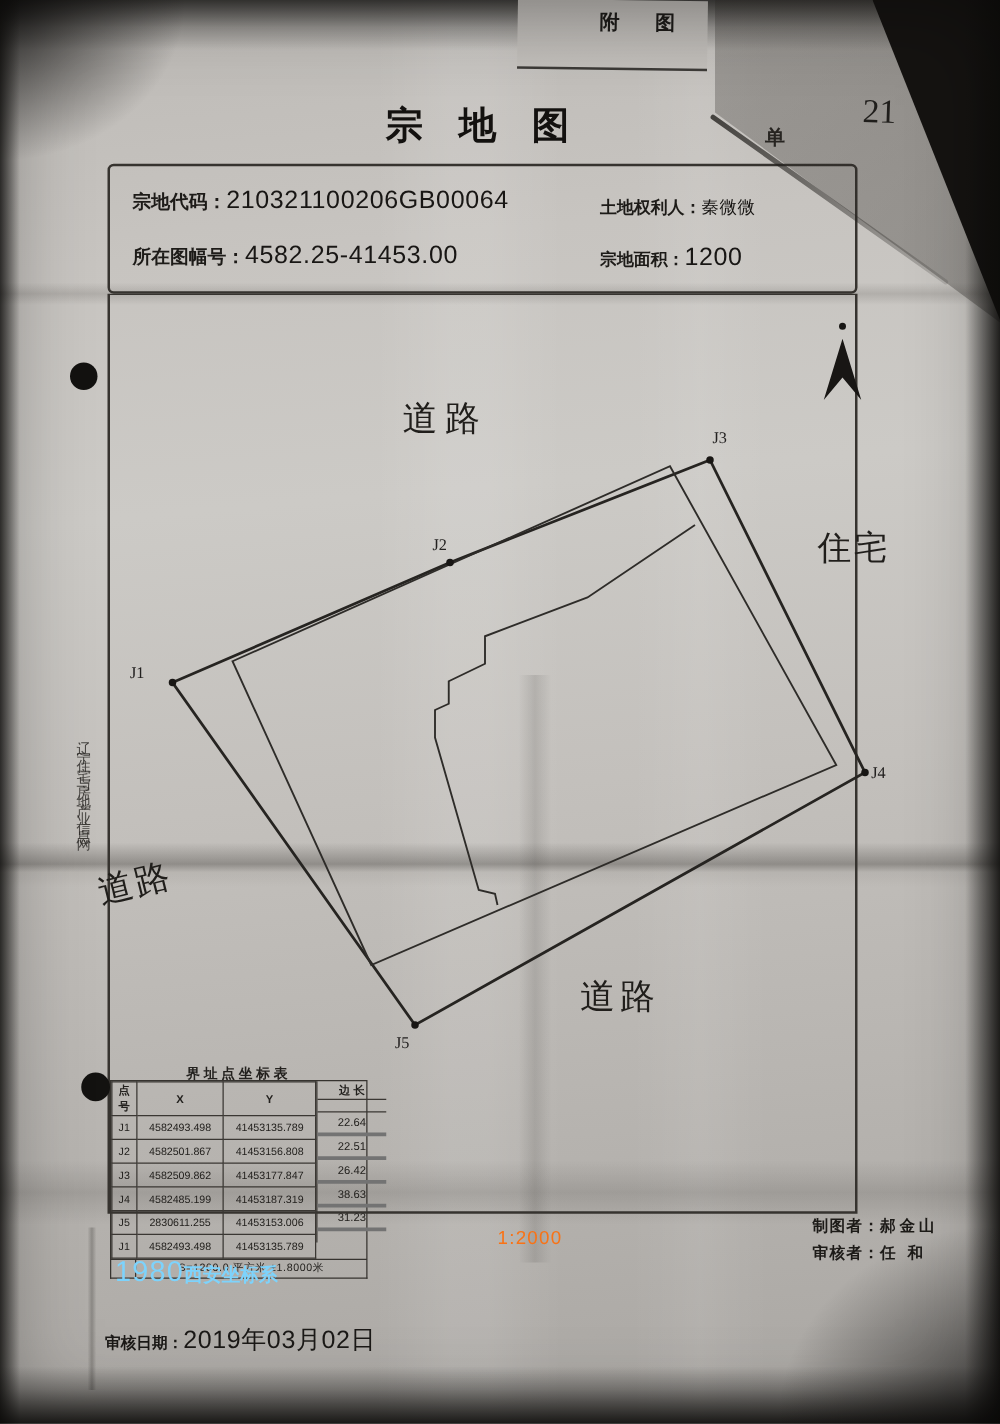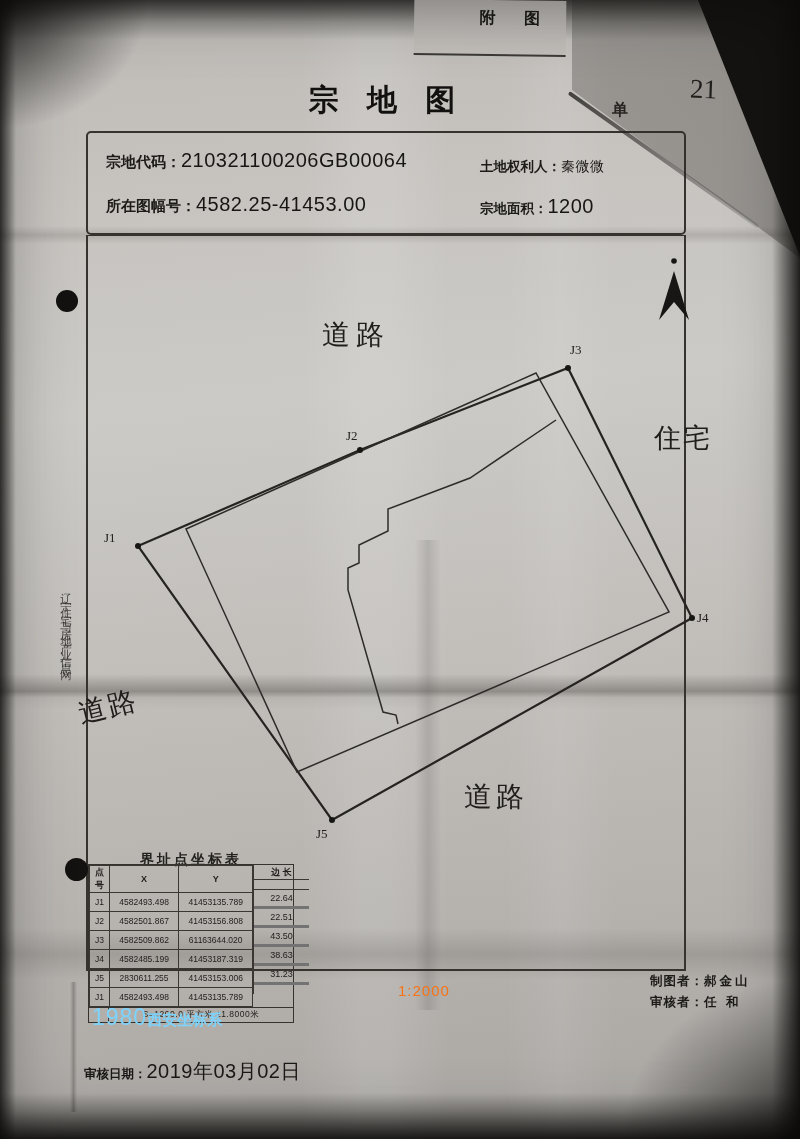--- a/index.html
+++ b/index.html
@@ -70,21 +70,21 @@
            border:2px solid #36332f; border-top-width:1.5px; }
 
   svg.map-svg { z-index:9; position:absolute; inset:0; width:800px; height:1139px; }
 
   .map-label { z-index:10; position:absolute; color:#201e1b; white-space:nowrap; }
   .road { font-size:28px; letter-spacing:6px; }
   .jpt { font-size:13px; font-family:"Liberation Serif",serif; color:#232120; }
 
   
   .jtable { z-index:10; position:absolute; left:88px; top:851px; width:206px; color:#23211e; }
-  .jtable-title { text-align:center; font-size:14px; font-weight:bold; letter-spacing:3px; height:13px; }
+  .jtable-title { text-align:center; font-size:11px; font-weight:bold; letter-spacing:3px; height:13px; }
   .jtable-grid { position:relative; border:1.4px solid #36332f; height:144px; }
   table.coords { border-collapse:collapse; width:164px; }
   table.coords th { font-size:9px; font-weight:bold; height:15px; border:1px solid #3a3733; }
   table.coords td { font-size:8.5px; height:19px; text-align:center; border:1px solid #3a3733; white-space:nowrap; }
   table.coords .c-pt { width:20px; }
   table.coords .c-x { width:70px; }
   table.coords .c-y { width:74px; }
   .edges { position:absolute; left:164px; top:0; width:56px; height:129px; border-left:1px solid #3a3733; }
   .edges-head { height:15px; border-bottom:1px solid #3a3733; font-size:9px; font-weight:bold;
            display:flex; align-items:center; justify-content:center; }
@@ -200,21 +200,21 @@
               <td>41453135.789</td>
             </tr>
             <tr>
               <td>J2</td>
               <td>4582501.867</td>
               <td>41453156.808</td>
             </tr>
             <tr>
               <td>J3</td>
               <td>4582509.862</td>
-              <td>61163644.020</td>
+              <td>41453177.847</td>
             </tr>
             <tr>
               <td>J4</td>
               <td>4582485.199</td>
               <td>41453187.319</td>
             </tr>
             <tr>
               <td>J5</td>
               <td>2830611.255</td>
               <td>41453153.006</td>
@@ -225,21 +225,21 @@
               <td>41453135.789</td>
             </tr>
           </tbody>
       </table>
       <div class="edges">
         <div class="edges-head">边 长</div>
         <div class="edge-spacer"></div>
         <div>
             <div class="edge-cell">22.64</div>
             <div class="edge-cell">22.51</div>
-            <div class="edge-cell">43.50</div>
+            <div class="edge-cell">26.42</div>
             <div class="edge-cell">38.63</div>
             <div class="edge-cell">31.23</div>
           </div>
       </div>
     </div>
     <div class="jtable-footer">
       <div class="stub"></div>
       <div class="ftxt">S=1200.0 平方米 ±1.8000米</div>
     </div>
   </div>

